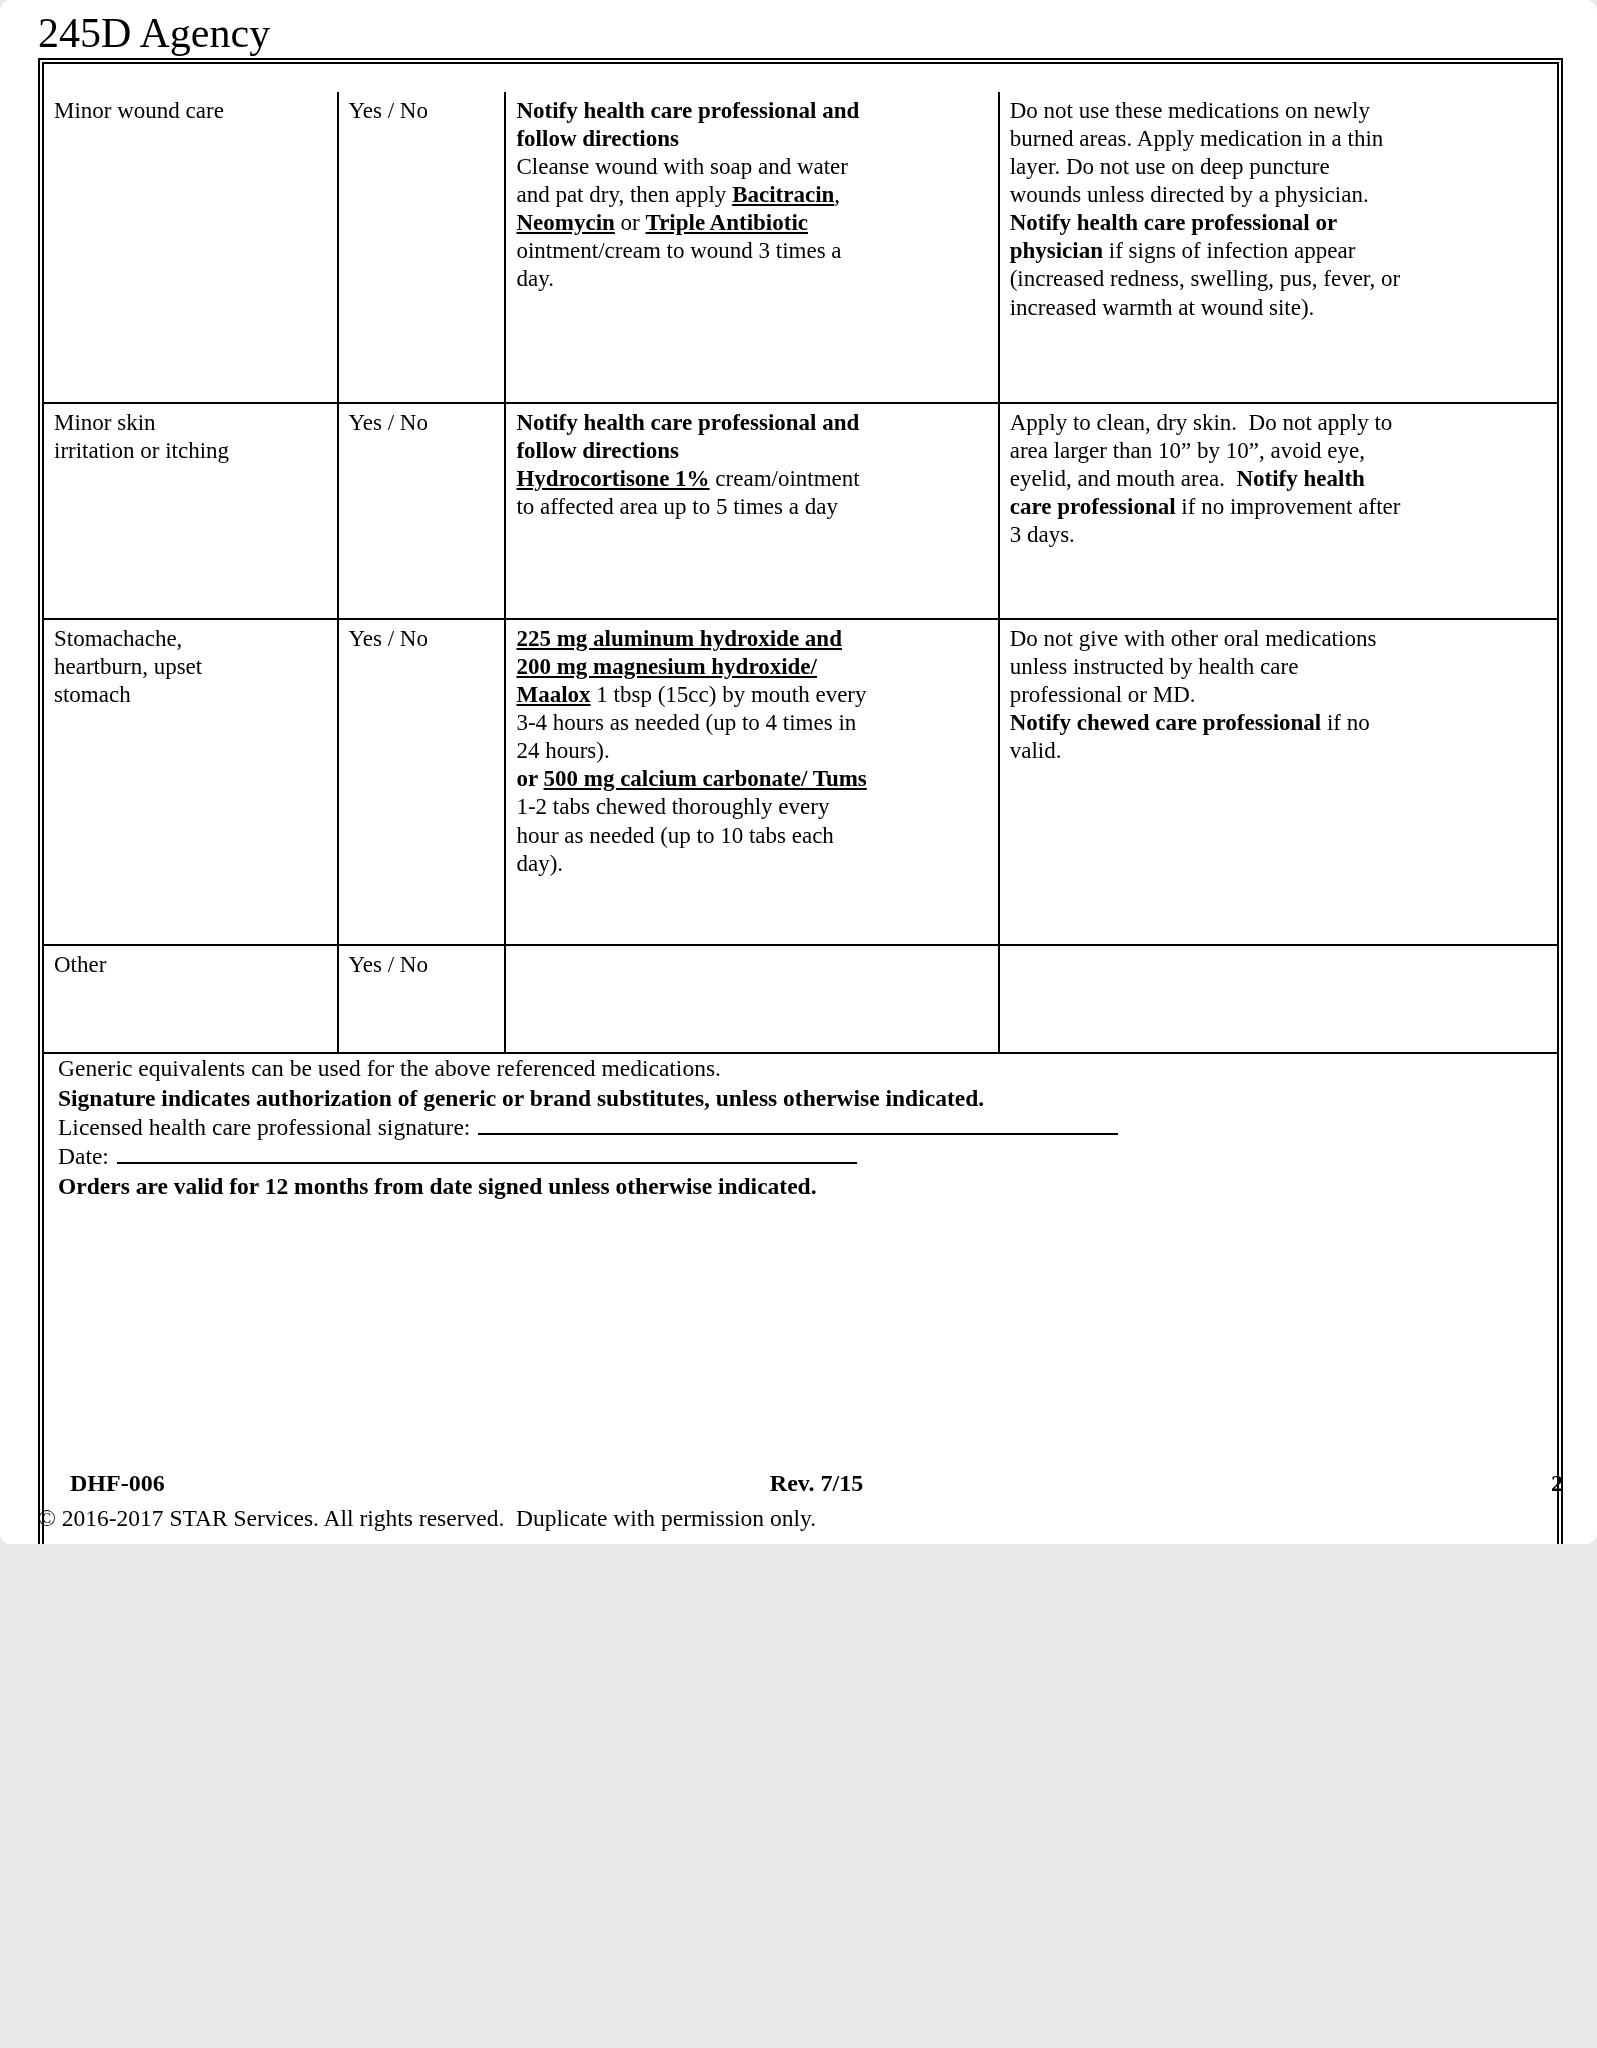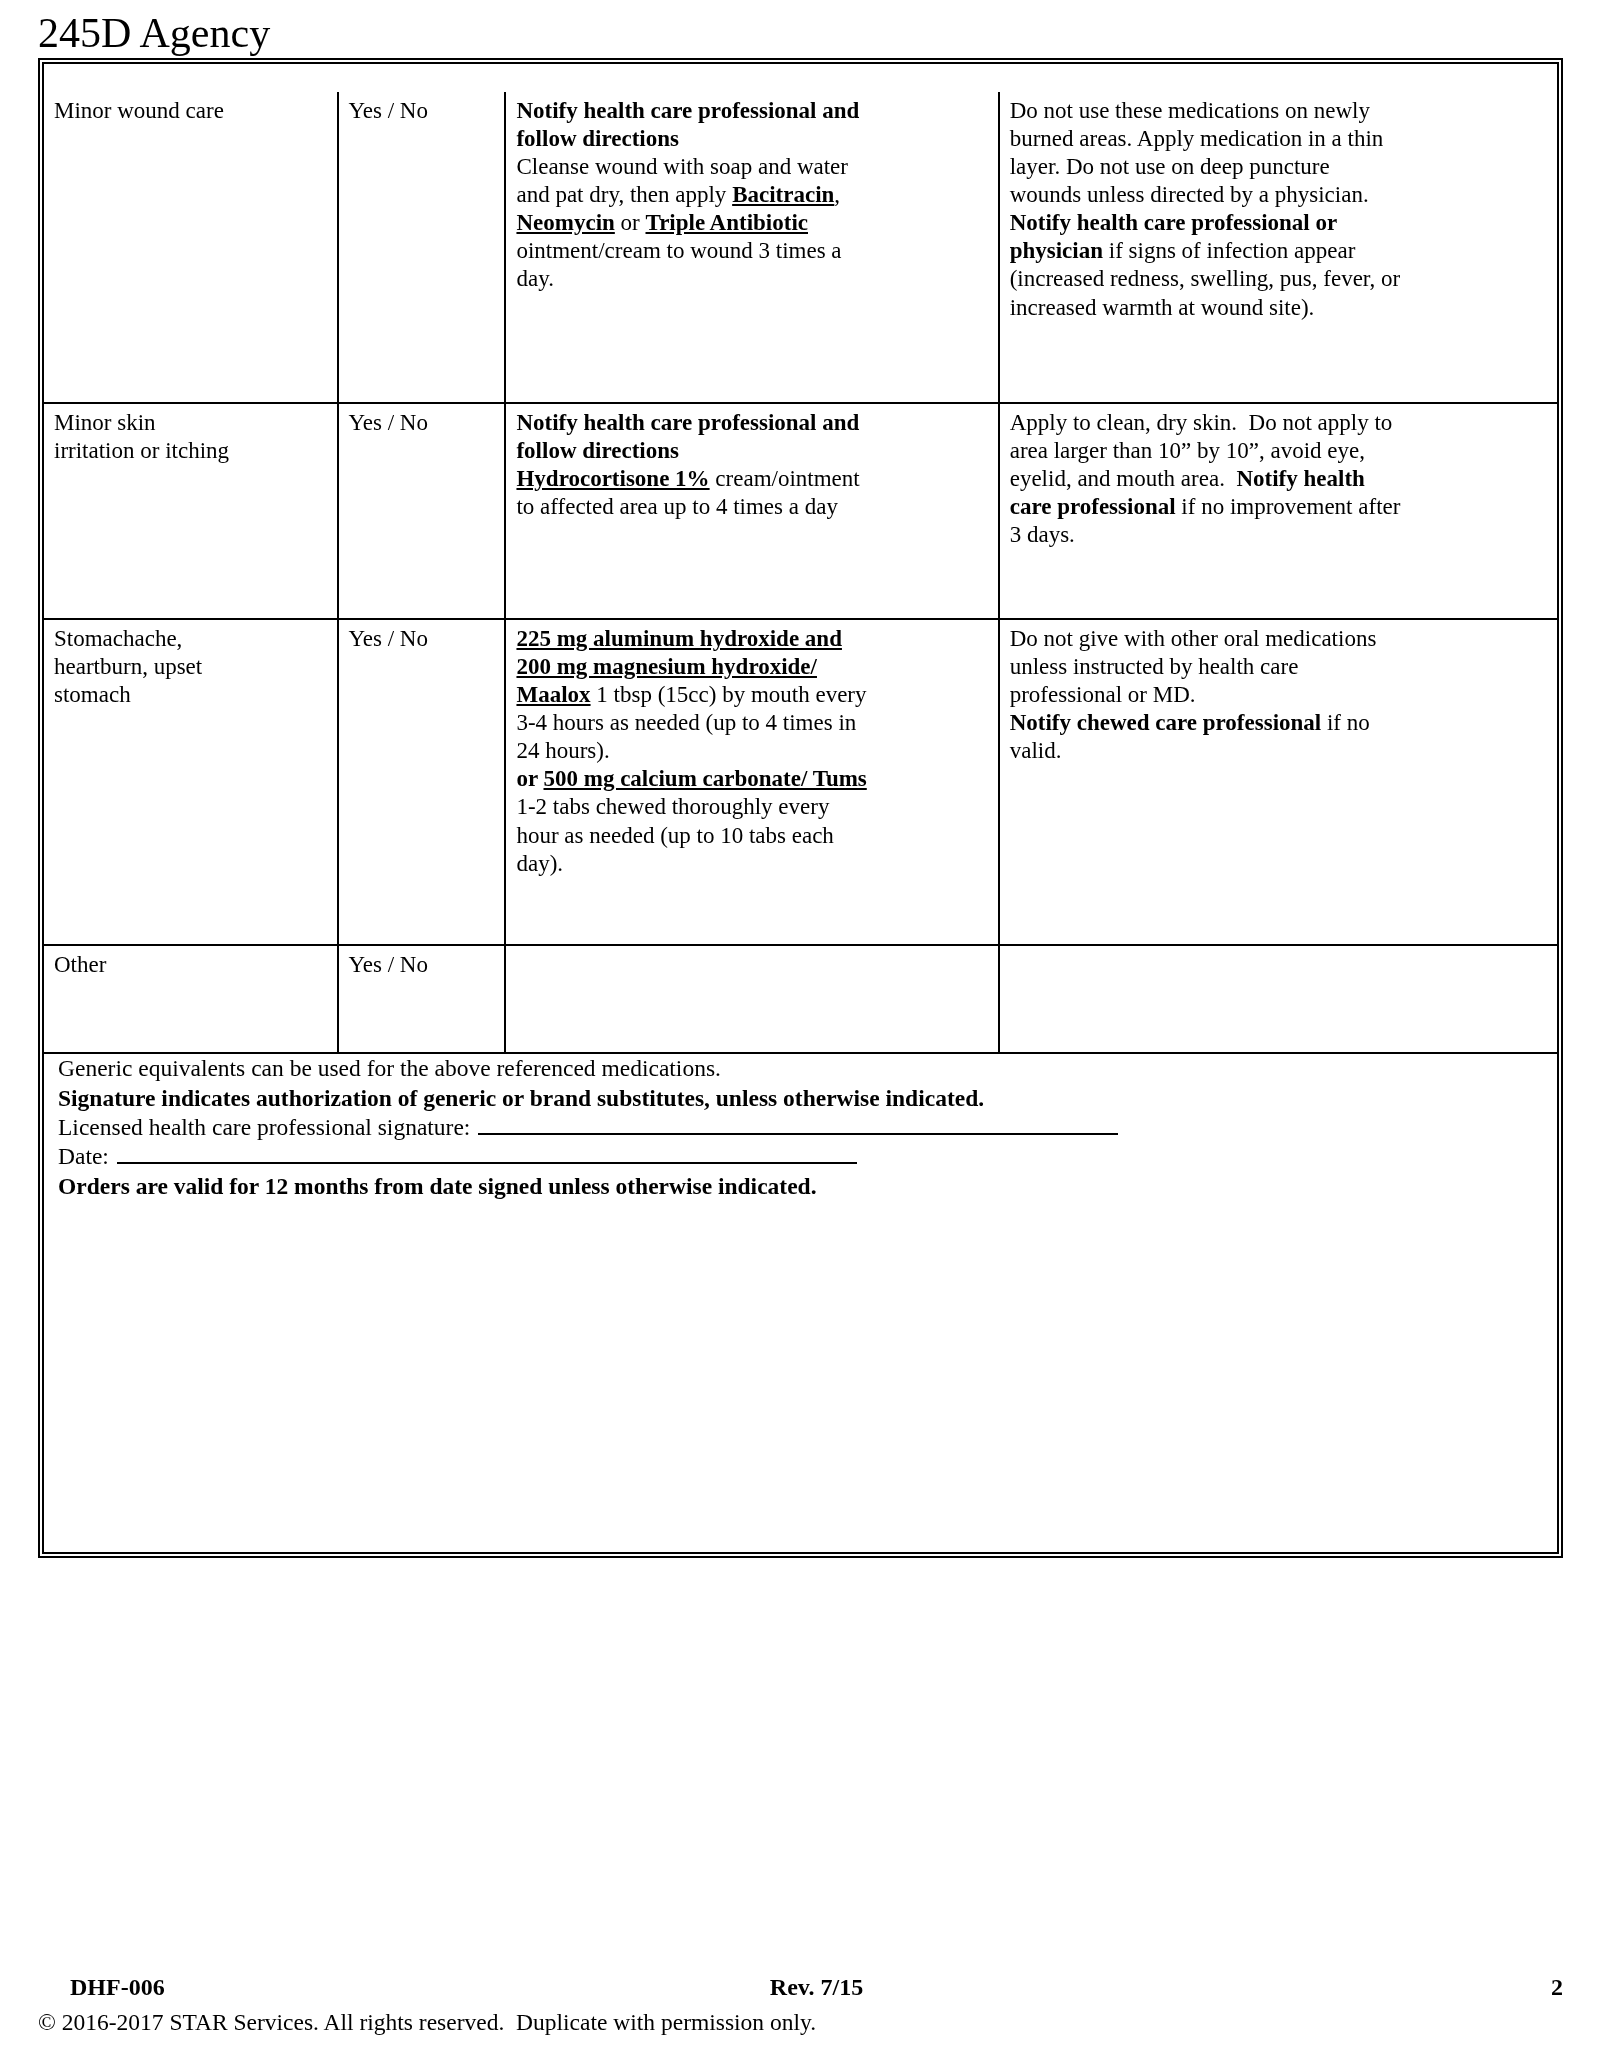--- a/index.html
+++ b/index.html
@@ -1,22 +1,23 @@
 <!DOCTYPE html>
 <html><head>
 <meta charset="utf-8">
 <style>
   html,body{margin:0;padding:0;background:#e8e8e8;}
   .page{
     position:relative;
-    width:1597px;height:2048px;
+    width:1597px;height:1544px;
     background:#ffffff;
     font-family:"Liberation Serif","DejaVu Serif",serif;
     color:#000;
     overflow:hidden;
+    border-radius:11px;
   }
   .title{
     margin:0;
     padding:10px 0 2px 38px;
     font-size:42px;
     font-weight:normal;
     line-height:1.1;
   }
   .box{
     margin:0 34px 0 38px;
@@ -105,21 +106,21 @@
         <tr class="r1">
           <td>Minor wound care</td>
           <td>Yes / No</td>
           <td><span class="b">Notify health care professional and</span><br><span class="b">follow directions</span><br><span>Cleanse wound with soap and water</span><br><span>and pat dry, then apply </span><span class="b u">Bacitracin</span><span>,</span><br><span class="b u">Neomycin</span><span> or </span><span class="b u">Triple Antibiotic</span><br><span>ointment/cream to wound 3 times a</span><br><span>day.</span></td>
           <td><span>Do not use these medications on newly</span><br><span>burned areas. Apply medication in a thin</span><br><span>layer. Do not use on deep puncture</span><br><span>wounds unless directed by a physician.</span><br><span class="b">Notify health care professional or</span><br><span class="b">physician</span><span> if signs of infection appear</span><br><span>(increased redness, swelling, pus, fever, or</span><br><span>increased warmth at wound site).</span></td>
         </tr>
         <tr class="r2">
           <td>Minor skin
 irritation or itching</td>
           <td>Yes / No</td>
-          <td><span class="b">Notify health care professional and</span><br><span class="b">follow directions</span><br><span class="b u">Hydrocortisone 1%</span><span> cream/ointment</span><br><span>to affected area up to 4 times a day</span></td>
+          <td><span class="b">Notify health care professional and</span><br><span class="b">follow directions</span><br><span class="b u">Hydrocortisone 1%</span><span> cream/ointment</span><br><span>to affected area up to 5 times a day</span></td>
           <td><span>Apply to clean, dry skin.  Do not apply to</span><br><span>area larger than 10” by 10”, avoid eye,</span><br><span>eyelid, and mouth area.  </span><span class="b">Notify health</span><br><span class="b">care professional</span><span> if no improvement after</span><br><span>3 days.</span></td>
         </tr>
         <tr class="r3">
           <td>Stomachache,
 heartburn, upset
 stomach</td>
           <td>Yes / No</td>
           <td><span class="b u">225 mg aluminum hydroxide and</span><br><span class="b u">200 mg magnesium hydroxide/</span><br><span class="b u">Maalox</span><span> 1 tbsp (15cc) by mouth every</span><br><span>3-4 hours as needed (up to 4 times in</span><br><span>24 hours).</span><br><span class="b">or </span><span class="b u">500 mg calcium carbonate/ Tums</span><br><span>1-2 tabs chewed thoroughly every</span><br><span>hour as needed (up to 10 tabs each</span><br><span>day).</span></td>
           <td><span>Do not give with other oral medications</span><br><span>unless instructed by health care</span><br><span>professional or MD.</span><br><span class="b">Notify chewed care professional</span><span> if no</span><br><span>valid.</span></td>
         </tr>

